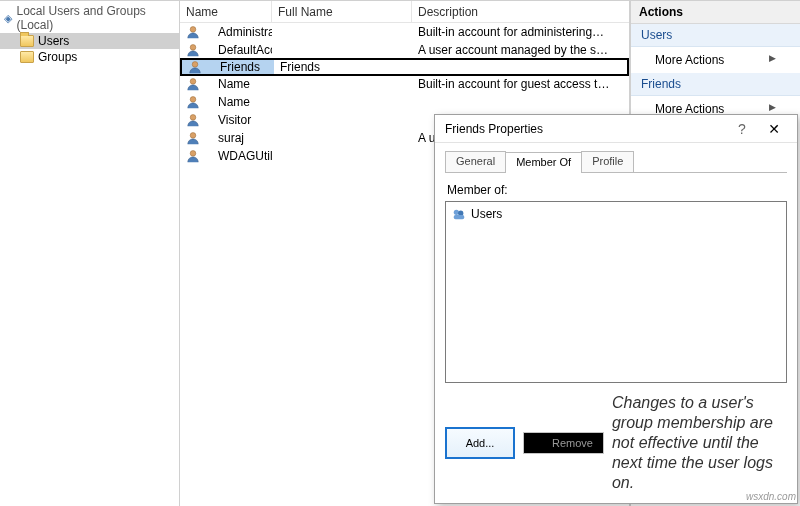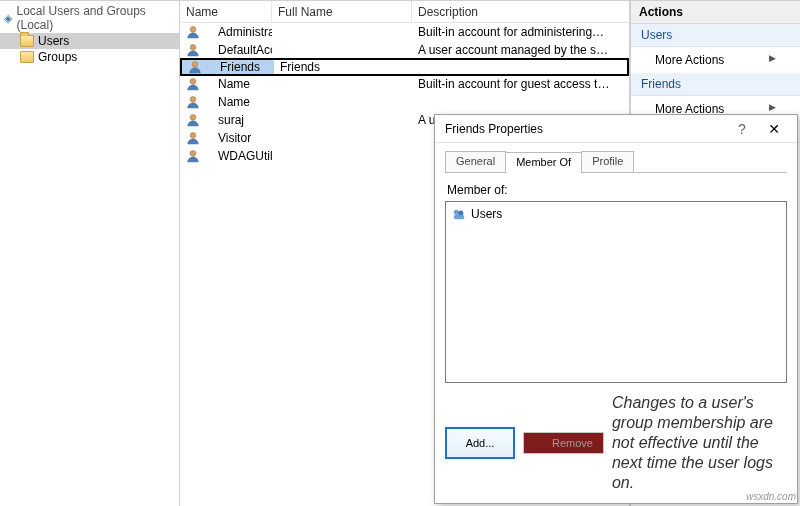--- a/index.html
+++ b/index.html
@@ -202,21 +202,21 @@
     padding:0 10px;
   }
   .win-button.primary {
     border:2px solid #1a73cf;
     background: linear-gradient(#f6fbff,#e5f1fb);
     height:32px;
   }
   .win-button:disabled {
     color:#9a9a9a;
     border-color:#c5c5c5;
-    background:#7f1d1d;
+    background:#000000;
     padding-left:28px;
   }
   .hint {
     font-size:16px;
     color:#333;
     flex:1;
     line-height:1.25;
     font-style:italic;
   }
   .footer-watermark{
@@ -322,37 +322,37 @@
           <div class="cell desc"></div>
         </div>
         <div class="user-row">
           <div class="cell name">
             <span class="user-icon">
               <svg viewBox="0 0 16 16">
                 <circle cx="8" cy="5" r="3.2" fill="#d9a066" stroke="#9a6b3a" stroke-width="0.6"></circle>
                 <path d="M2 15c0-3.3 2.7-6 6-6s6 2.7 6 6" fill="#4f7fb8" stroke="#31547f" stroke-width="0.6"></path>
               </svg>
             </span>
+            <span>Visitor</span>
+          </div>
+          <div class="cell fullname"></div>
+          <div class="cell desc"></div>
+        </div>
+        <div class="user-row">
+          <div class="cell name">
+            <span class="user-icon">
+              <svg viewBox="0 0 16 16">
+                <circle cx="8" cy="5" r="3.2" fill="#d9a066" stroke="#9a6b3a" stroke-width="0.6"></circle>
+                <path d="M2 15c0-3.3 2.7-6 6-6s6 2.7 6 6" fill="#4f7fb8" stroke="#31547f" stroke-width="0.6"></path>
+              </svg>
+            </span>
             <span>suraj</span>
           </div>
           <div class="cell fullname"></div>
           <div class="cell desc">A u</div>
-        </div>
-        <div class="user-row">
-          <div class="cell name">
-            <span class="user-icon">
-              <svg viewBox="0 0 16 16">
-                <circle cx="8" cy="5" r="3.2" fill="#d9a066" stroke="#9a6b3a" stroke-width="0.6"></circle>
-                <path d="M2 15c0-3.3 2.7-6 6-6s6 2.7 6 6" fill="#4f7fb8" stroke="#31547f" stroke-width="0.6"></path>
-              </svg>
-            </span>
-            <span>Visitor</span>
-          </div>
-          <div class="cell fullname"></div>
-          <div class="cell desc"></div>
         </div>
         <div class="user-row">
           <div class="cell name">
             <span class="user-icon">
               <svg viewBox="0 0 16 16">
                 <circle cx="8" cy="5" r="3.2" fill="#d9a066" stroke="#9a6b3a" stroke-width="0.6"></circle>
                 <path d="M2 15c0-3.3 2.7-6 6-6s6 2.7 6 6" fill="#4f7fb8" stroke="#31547f" stroke-width="0.6"></path>
               </svg>
             </span>
             <span>WDAGUtility…</span>

